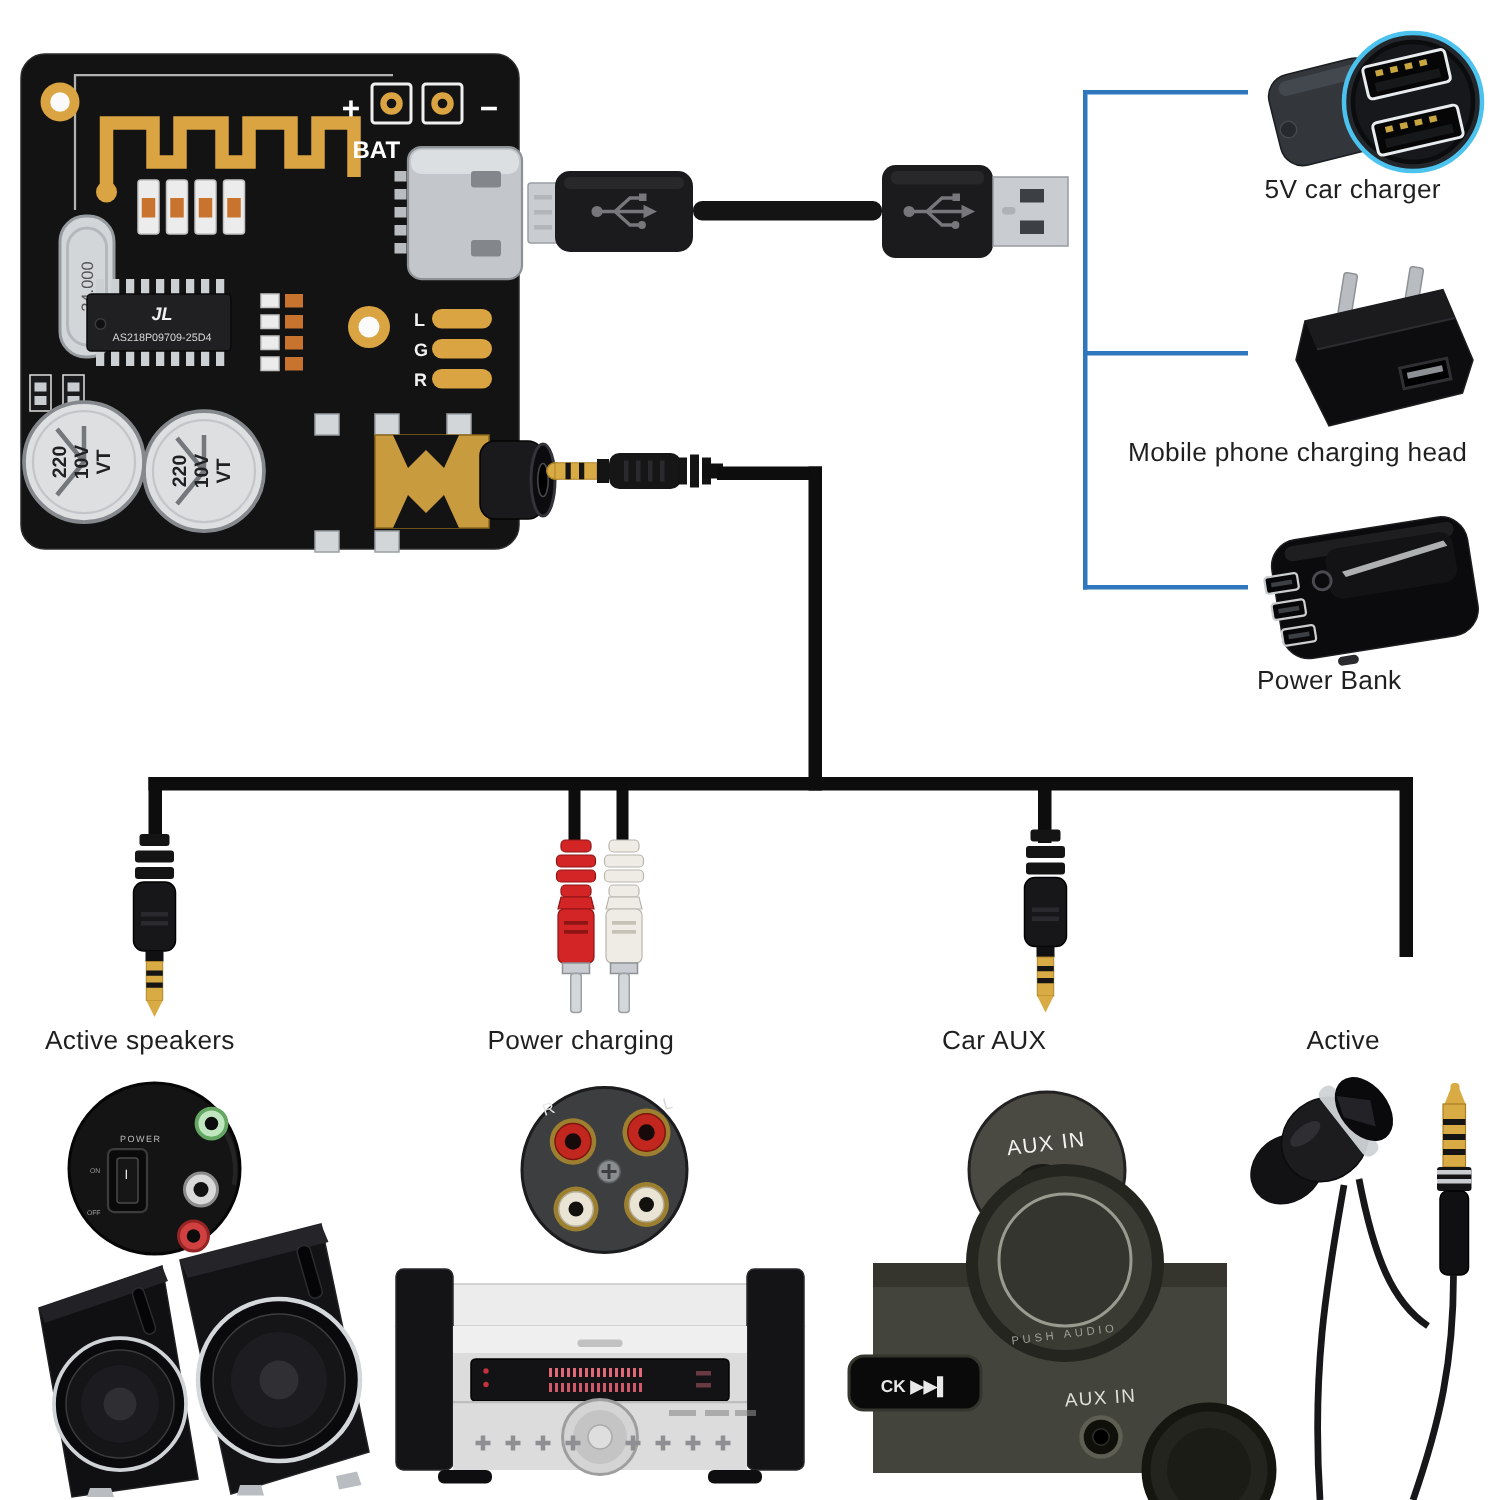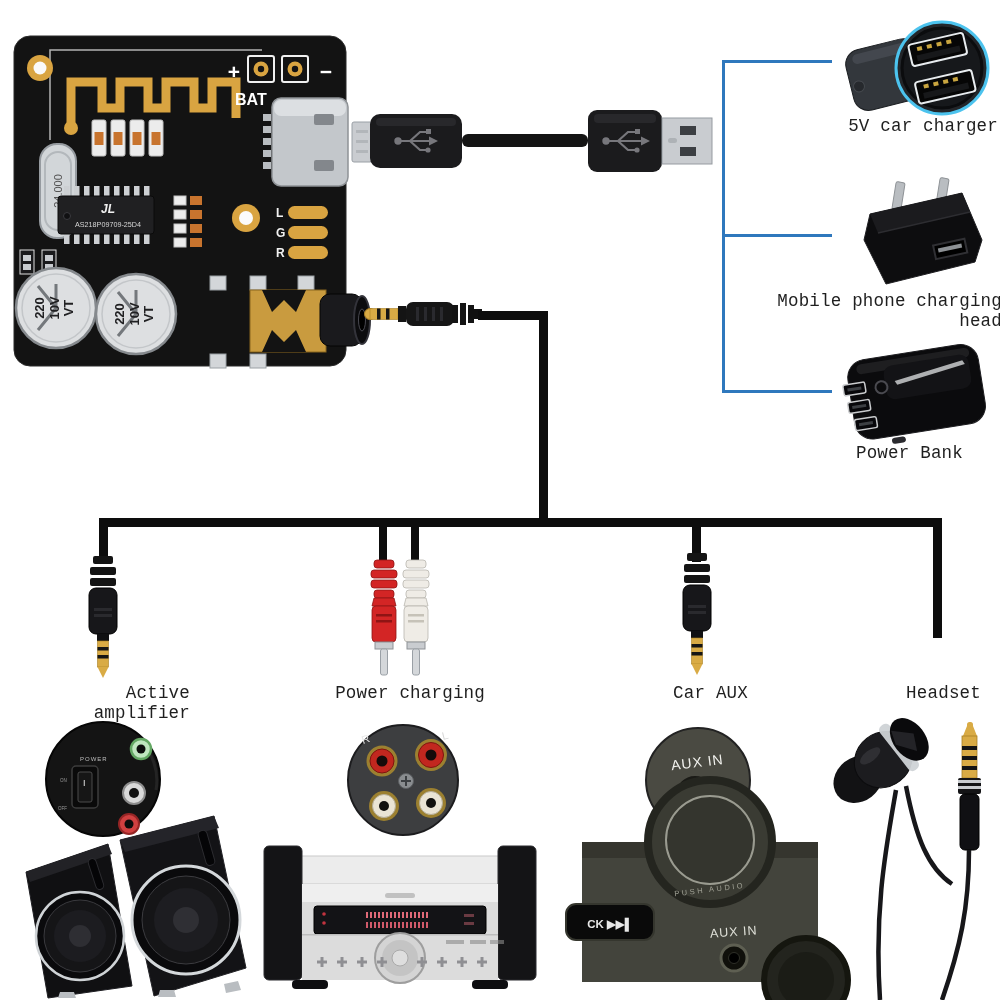--- a/index.html
+++ b/index.html
@@ -1,21 +1,21 @@
 <!DOCTYPE html>
 <html><head>
 <meta charset="utf-8">
 <style>
   html,body{margin:0;padding:0;background:#fff;}
   .canvas{position:relative;width:1000px;height:1000px;background:#ffffff;overflow:hidden;
           font-family:"Liberation Sans", sans-serif;}
   .abs{position:absolute;}
   svg{display:block;overflow:visible;}
   svg text{font-family:"Liberation Sans", sans-serif;}
-  .lbl{position:absolute;font-size:17.5px;color:#1f1f1f;text-align:right;letter-spacing:.2px;font-family:Liberation Mono, monospace;}
+  .lbl{position:absolute;font-size:17.5px;color:#1f1f1f;text-align:left;letter-spacing:.2px;}
   .cable{position:absolute;background:#0d0d0d;}
   .blue{position:absolute;background:#2f78bd;}
 </style>
 </head>
 <body>
 
 <div class="canvas">
 
   <svg class="abs" style="left:14px;top:36px" width="356" height="336" viewBox="0 0 356 336">
     <rect x="0" y="0" width="332" height="330" rx="16" fill="#131313" stroke="#2b2b2b"></rect>
@@ -342,24 +342,24 @@
         <rect x="4" y="30" width="20" height="8" rx="3"></rect>
       <polygon points="4,38 24,38 26,46 2,46"></polygon>
       <rect x="2" y="46" width="24" height="36" rx="4"></rect>
     </g>
     <rect x="6" y="54" width="16" height="2.5" fill="#c6c2b8"></rect>
       <rect x="6" y="60" width="16" height="2.5" fill="#c6c2b8"></rect>
     <rect x="5" y="82" width="18" height="7" fill="#c9ccd0" stroke="#8e9296"></rect>
     <rect x="10.5" y="89" width="7" height="26" rx="2" fill="#d4d7da" stroke="#9aa0a6"></rect>
   </svg>
 
-  <div class="lbl" style="left:30px;top:683px;width:160px">Active amplifier</div>
+  <div class="lbl" style="left:30px;top:683px;width:160px">Active speakers</div>
   <div class="lbl" style="left:325px;top:683px;width:160px">Power charging</div>
   <div class="lbl" style="left:628px;top:683px;width:120px">Car AUX</div>
-  <div class="lbl" style="left:871px;top:683px;width:110px">Headset</div>
+  <div class="lbl" style="left:871px;top:683px;width:110px">Active</div>
 
   <svg class="abs" style="left:44px;top:720px" width="118" height="118" viewBox="0 0 118 118">
     <circle cx="59" cy="59" r="57" fill="#141414" stroke="#060606" stroke-width="2"></circle>
     <path d="M 95,20 A 55 55 0 0 1 112,70" fill="none" stroke="#2e2e2e" stroke-width="3" opacity="0.6"></path>
     <text x="36" y="41" font-size="6" fill="#bdbdbd" letter-spacing="1">POWER</text>
     <text x="16" y="62" font-size="4.5" fill="#9a9a9a">ON</text>
     <text x="14" y="90" font-size="4.5" fill="#9a9a9a">OFF</text>
     <g>
       <rect x="28" y="46" width="26" height="42" rx="4" fill="#0a0a0a" stroke="#3c3c3c" stroke-width="1.5"></rect>
       <rect x="34" y="52" width="14" height="30" rx="2" fill="#161616" stroke="#4a4a4a"></rect>

